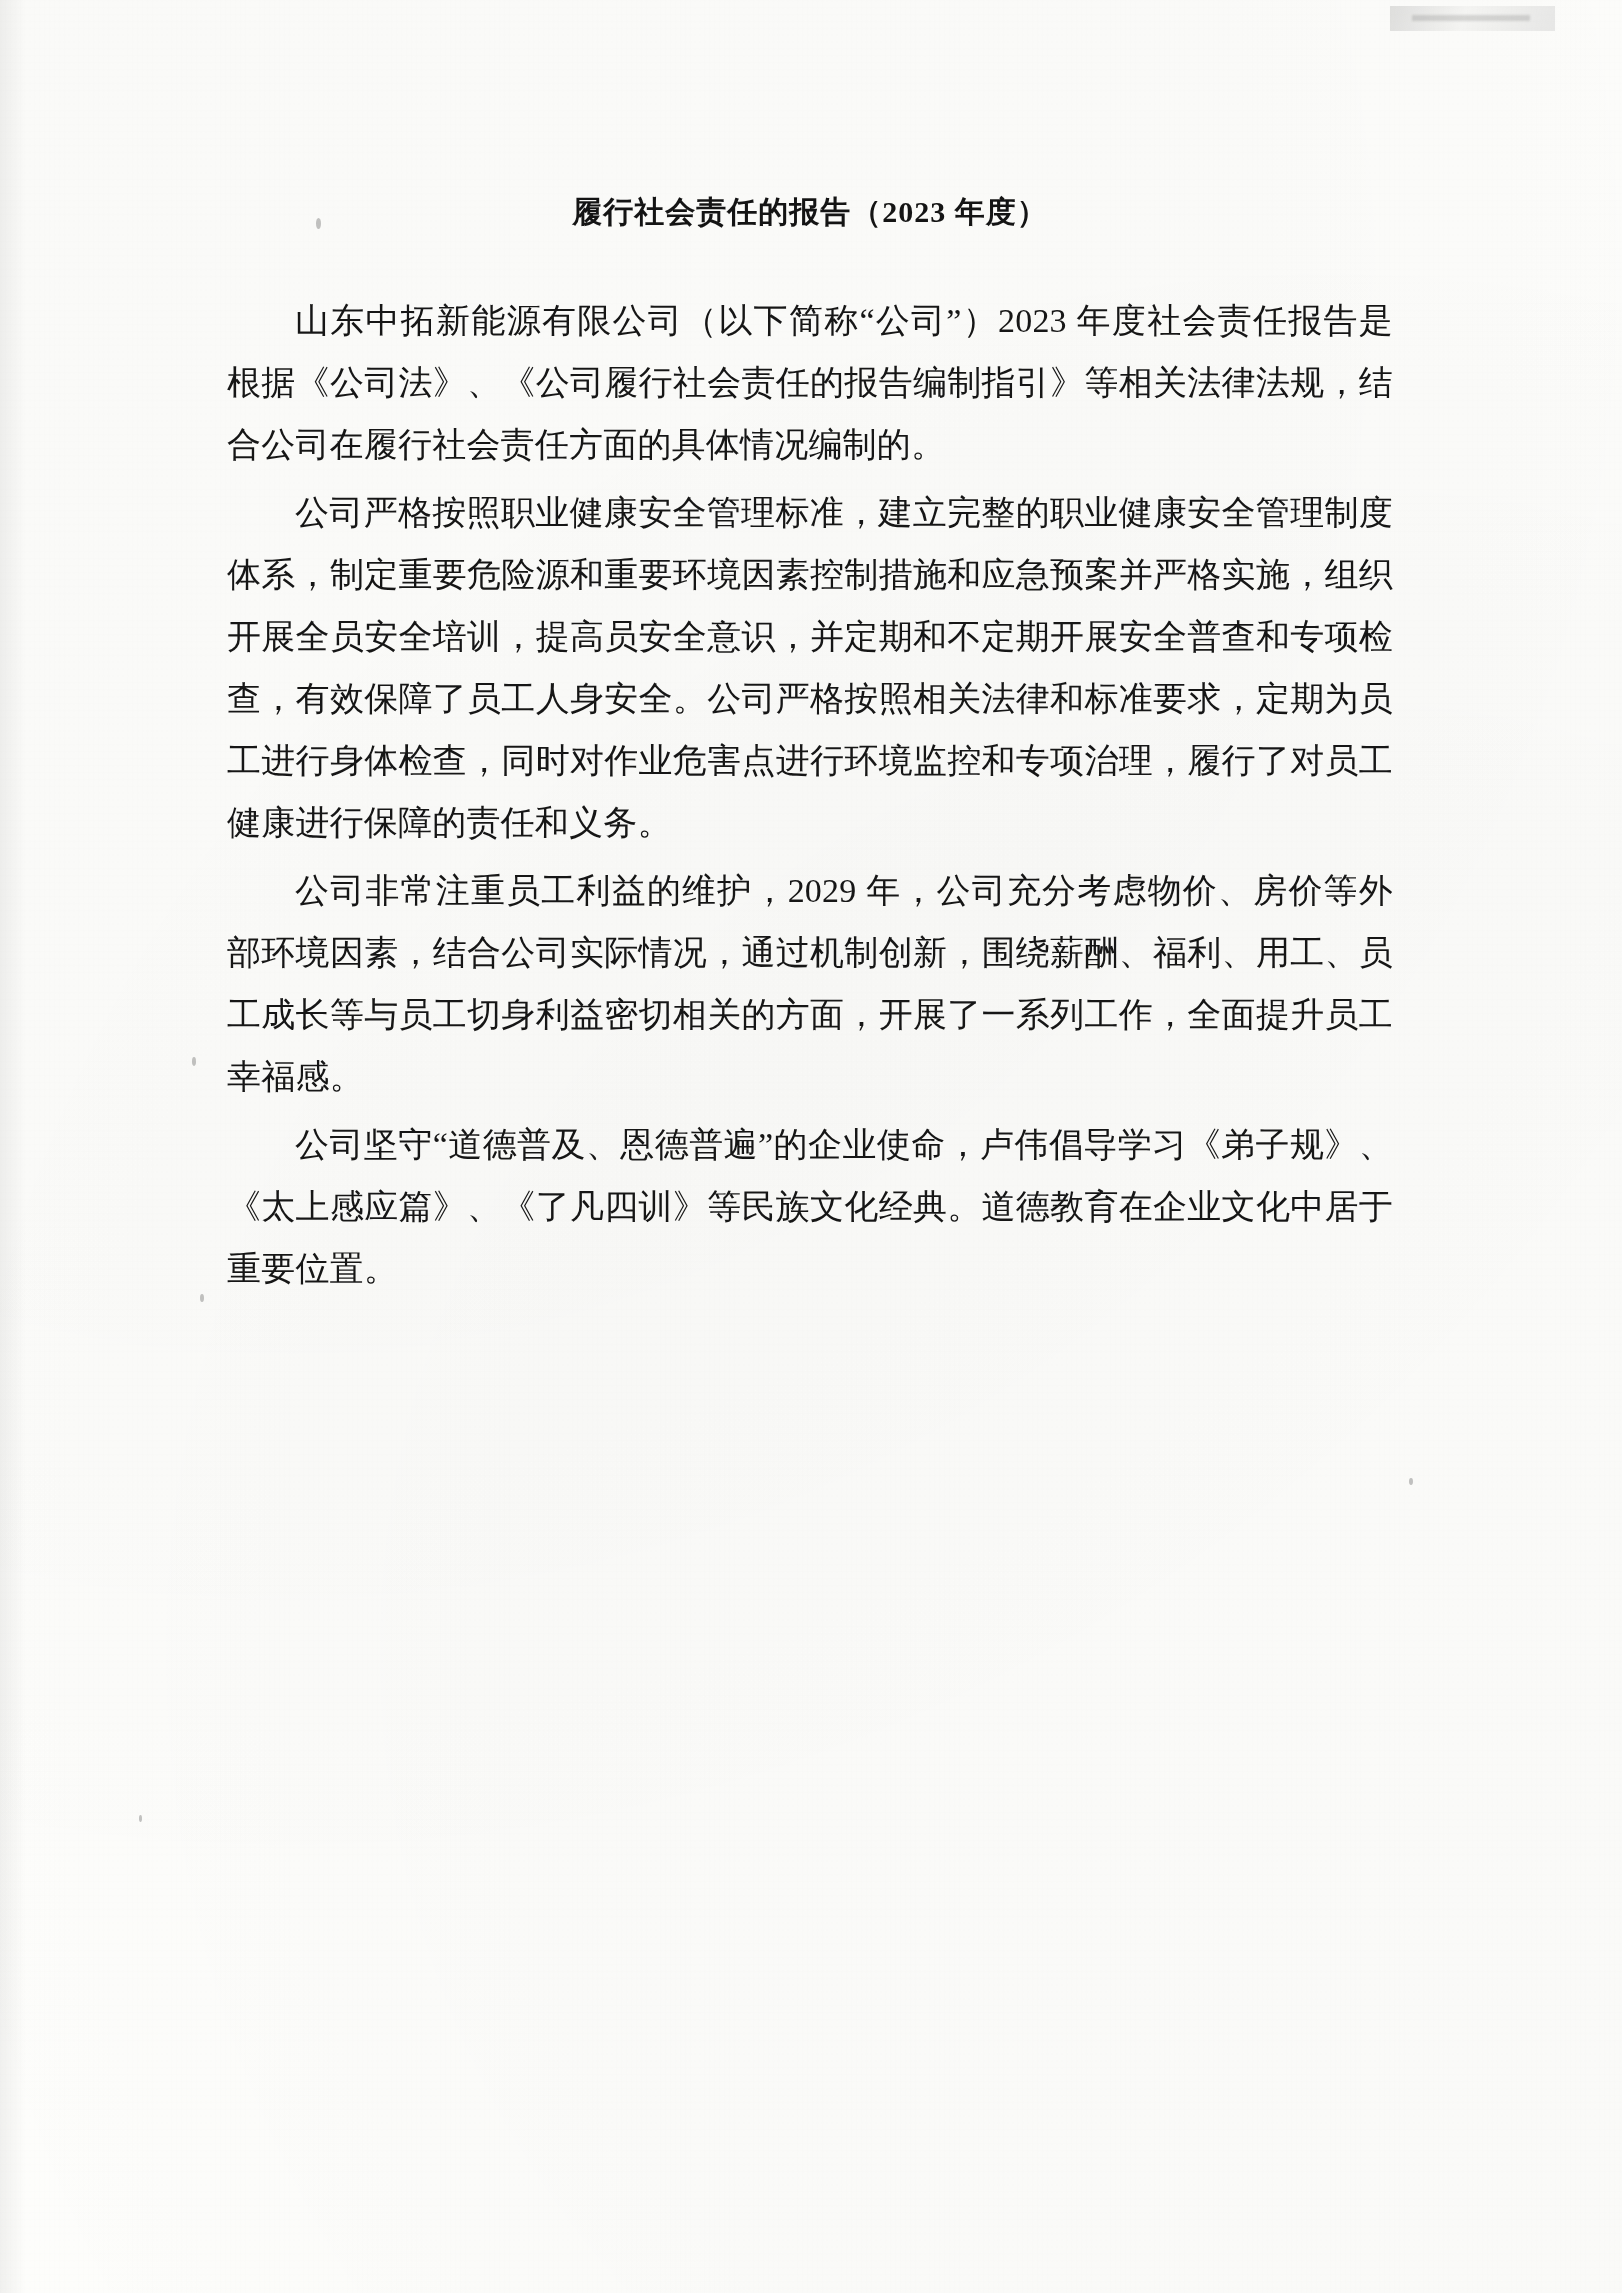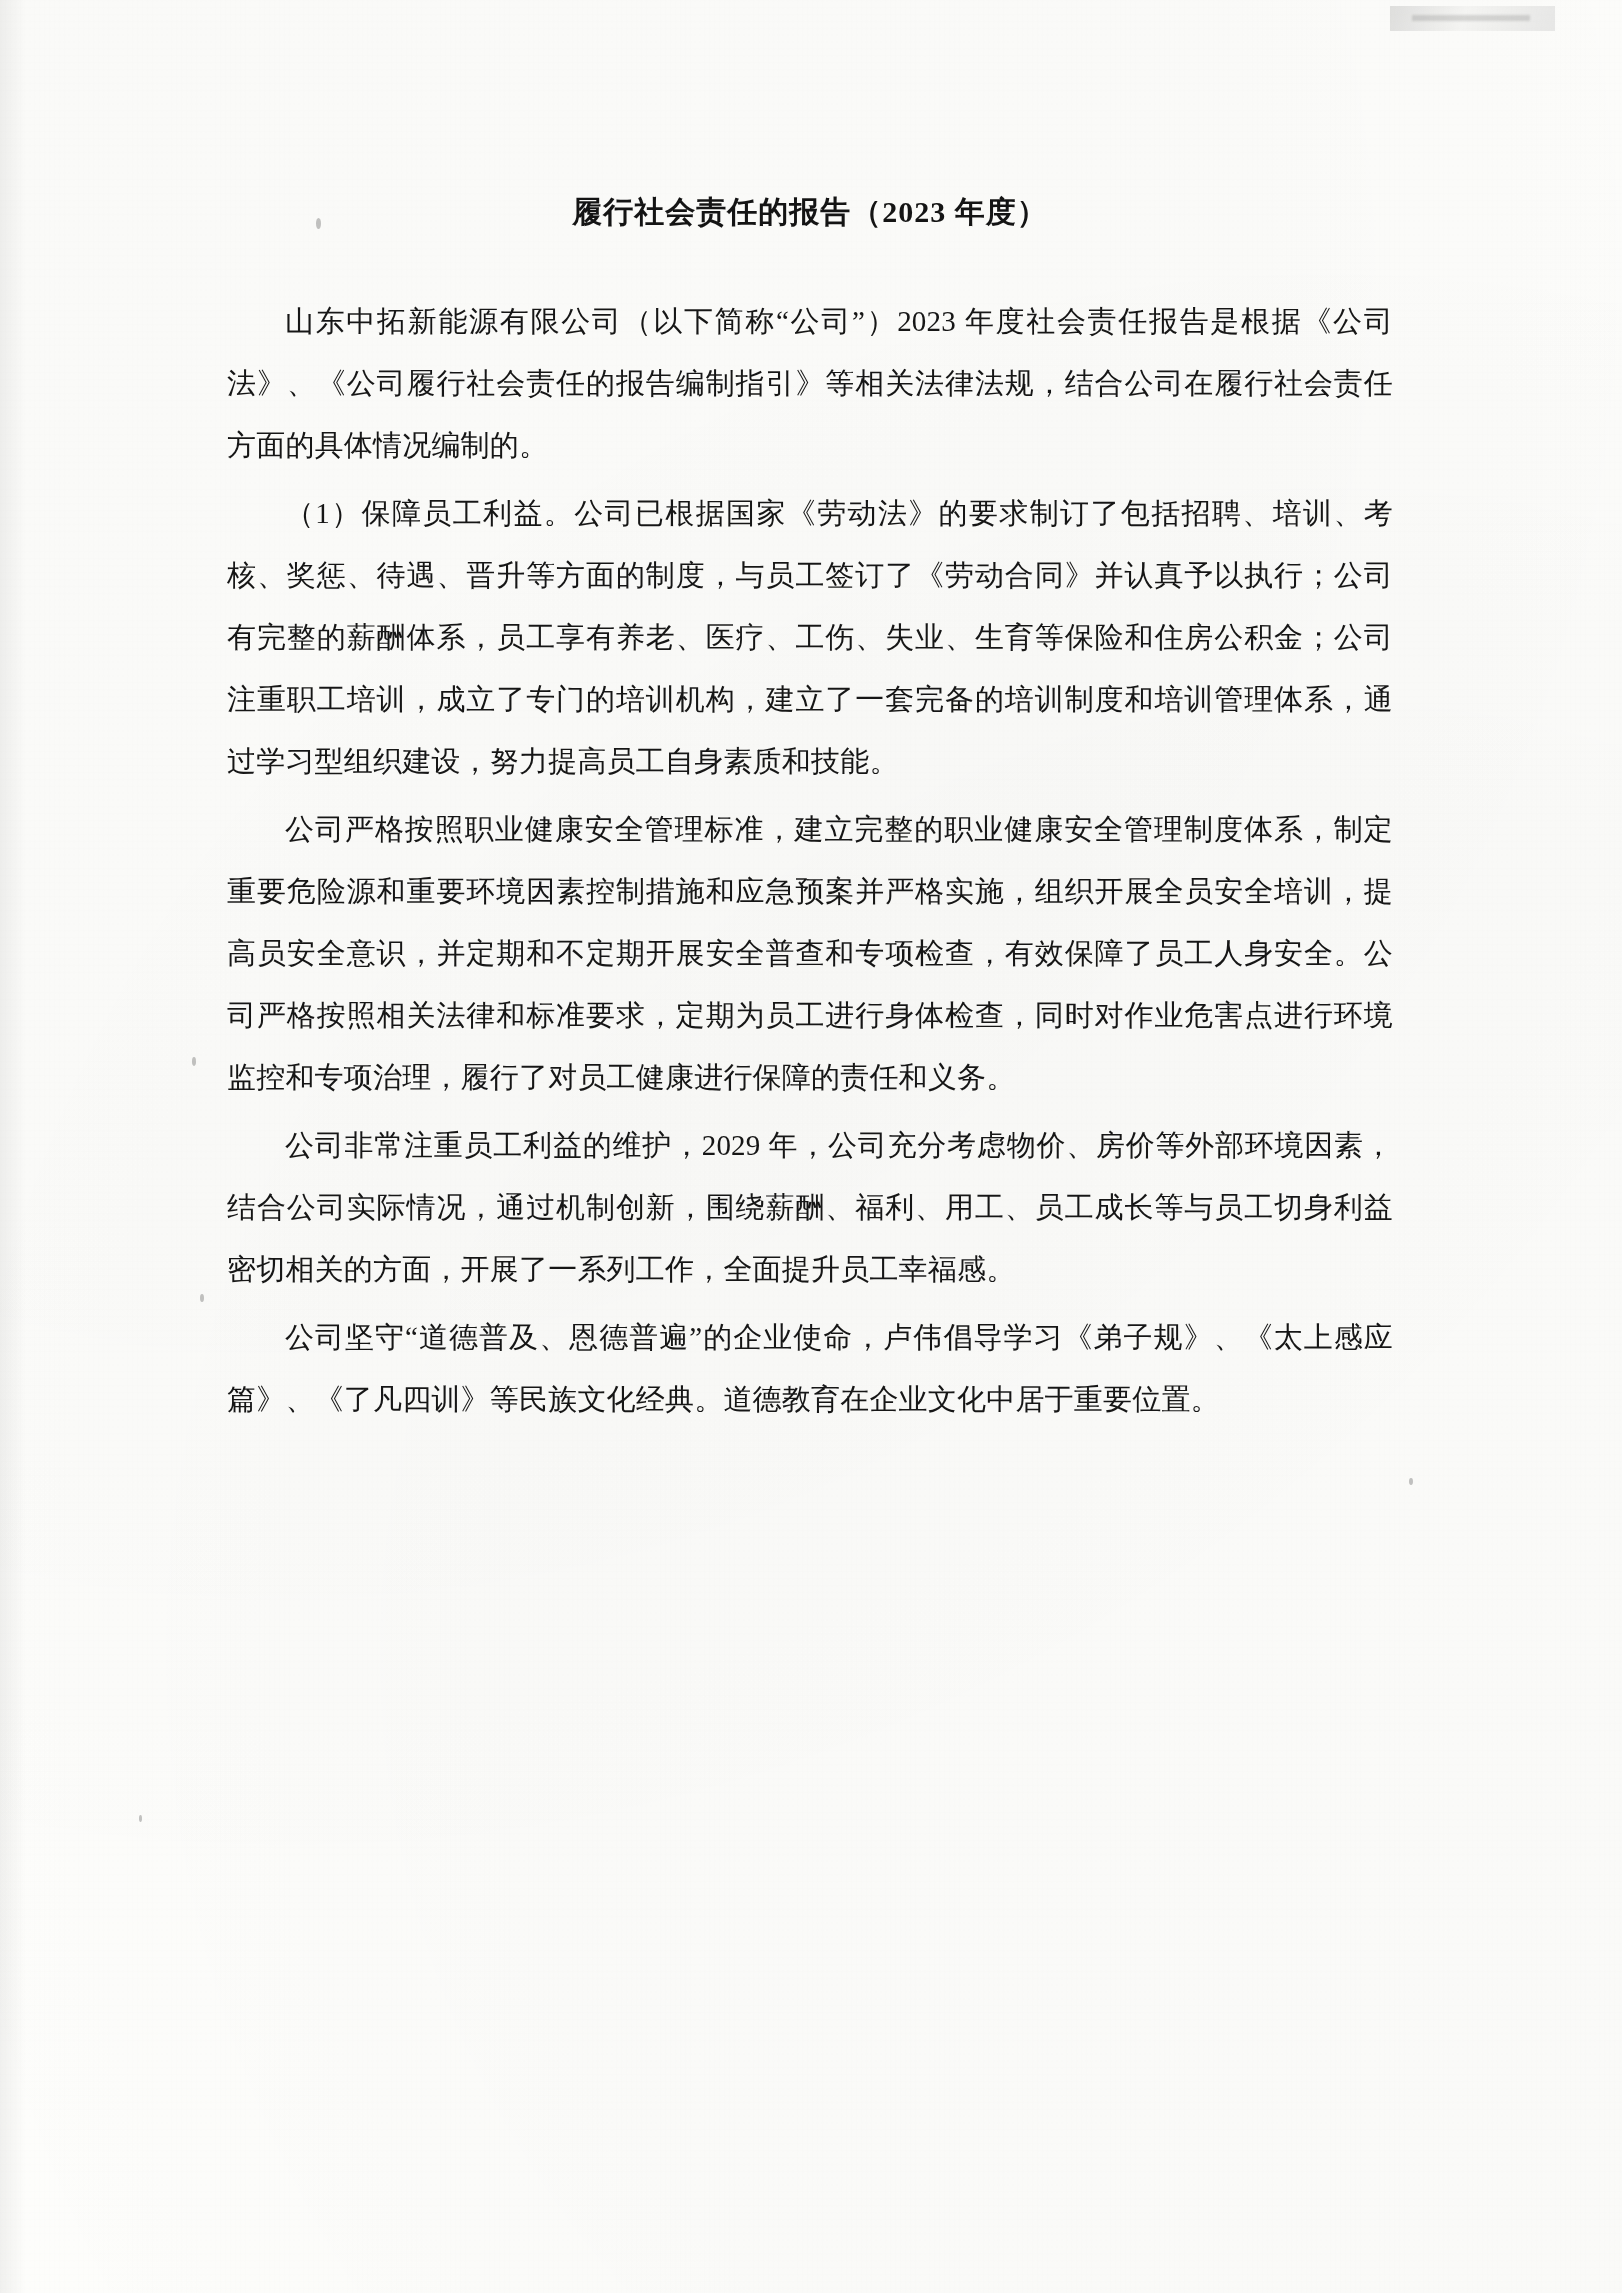--- a/index.html
+++ b/index.html
@@ -73,21 +73,21 @@
   .doc-title {
     text-align: center;
     font-size: 30px;
     letter-spacing: 1px;
     font-weight: 600;
     margin: 0 0 57px 0;
     color: #141414;
   }
   p.para {
     margin: 0 0 5.9px 0;
-    font-size: 29px;
+    font-size: 34px;
     line-height: 62px;
     text-align: justify;
     text-justify: inter-ideograph;
     text-indent: 2em;
     color: #161616;
     letter-spacing: 0.2px;
   }
   p.heading {
     text-indent: 2em;
     font-weight: 600;
@@ -111,19 +111,18 @@
   <span class="speck" style="left:316px; top:218px; width:4.9px; height:10.8px;"></span>
   <span class="speck" style="left:192px; top:1057px; width:3.9px; height:8.8px;"></span>
   <span class="speck" style="left:200px; top:1294px; width:3.9px; height:7.8px;"></span>
   <span class="speck" style="left:1409px; top:1478px; width:3.9px; height:6.9px;"></span>
   <span class="speck" style="left:139px; top:1815px; width:2.9px; height:6.9px;"></span>
 
   <div class="content">
     <h1 class="doc-title">履行社会责任的报告（2023 年度）</h1>
 
     <p class="para">山东中拓新能源有限公司（以下简称“公司”）2023 年度社会责任报告是根据《公司法》、《公司履行社会责任的报告编制指引》等相关法律法规，结合公司在履行社会责任方面的具体情况编制的。</p>
-    <p class="para">（1）保障员工利益。公司已根据国家《劳动法》的要求制订了包括招聘、培训、考核、奖惩、待遇、晋升等方面的制度，与员工签订了《劳动合同》并认真予以执行；公司有完整的薪酬体系，员工享有养老、医疗、工伤、失业、生育等保险和住房公积金；公司注重职工培训，成立了专门的培训机构，建立了一套完备的培训制度和培训管理体系，通过学习型组织建设，努力提高员工自身素质和技能。</p>
     <p class="para">公司严格按照职业健康安全管理标准，建立完整的职业健康安全管理制度体系，制定重要危险源和重要环境因素控制措施和应急预案并严格实施，组织开展全员安全培训，提高员安全意识，并定期和不定期开展安全普查和专项检查，有效保障了员工人身安全。公司严格按照相关法律和标准要求，定期为员工进行身体检查，同时对作业危害点进行环境监控和专项治理，履行了对员工健康进行保障的责任和义务。</p>
     <p class="para">公司非常注重员工利益的维护，2029 年，公司充分考虑物价、房价等外部环境因素，结合公司实际情况，通过机制创新，围绕薪酬、福利、用工、员工成长等与员工切身利益密切相关的方面，开展了一系列工作，全面提升员工幸福感。</p>
     <p class="para">公司坚守“道德普及、恩德普遍”的企业使命，卢伟倡导学习《弟子规》、《太上感应篇》、《了凡四训》等民族文化经典。道德教育在企业文化中居于重要位置。</p>
   </div>
 </div>
 
 
 </body></html>

